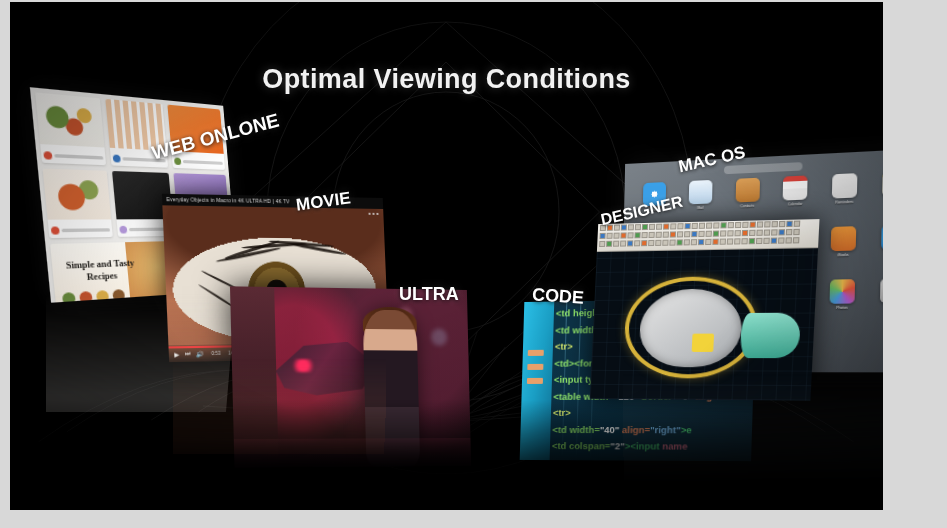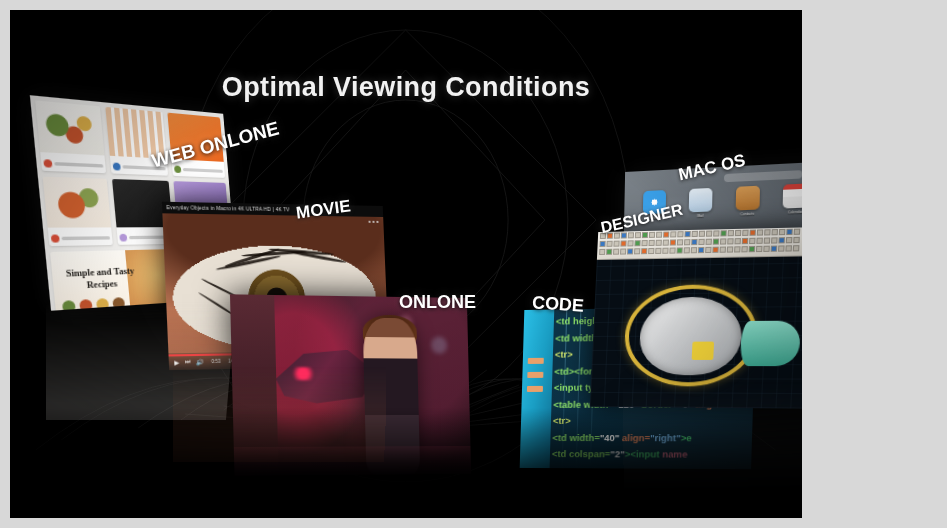--- a/index.html
+++ b/index.html
@@ -3,22 +3,22 @@
 <meta charset="utf-8">
 <title>Optimal Viewing Conditions</title>
 <style>
   * { margin:0; padding:0; box-sizing:border-box; }
   html,body{
     width:947px; height:528px; overflow:hidden;
     background:#d8d8d8;
     font-family:"Liberation Sans", sans-serif;
   }
   #stage{
-    position:absolute; left:10px; top:10px;
-    width:792px; height:508px;
+    position:absolute; left:10px; top:2px;
+    width:873px; height:508px;
     background:#000;
     overflow:hidden;
   }
 
   
   .bg-art{ position:absolute; inset:0; pointer-events:none; }
   .bg-art svg{ width:100%; height:100%; display:block; }
 
   
   #title{
@@ -425,21 +425,21 @@
         <span class="vtime">0:53</span>
         <span class="vtime">14:06</span>
         <span class="vright">
           <span class="ctl">⚙</span>
           <span class="ctl">⛶</span>
         </span>
       </div>
     </div>
   </div>
 
-  <div class="plabel" style="left:389px; top:282px; font-size:18px;">ONLONE</div>
+  <div class="plabel" style="left:389px; top:282px; font-size:18px;">ULTRA</div>
 
   <div class="panel" id="gaming-panel">
     <div class="screen">
       <div class="g-bg-l"></div>
       <span class="g-bokeh" style="left:58%; top:16%; width:9%; height:12%; background:rgba(255,120,160,.35);"></span>
       <span class="g-bokeh" style="left:70%; top:10%; width:6%; height:9%; background:rgba(255,160,190,.3);"></span>
       <span class="g-bokeh" style="left:84%; top:22%; width:7%; height:10%; background:rgba(180,220,255,.22);"></span>
       <div class="g-gun"></div>
       <div class="g-glow"></div>
       <div class="g-hair"></div>

